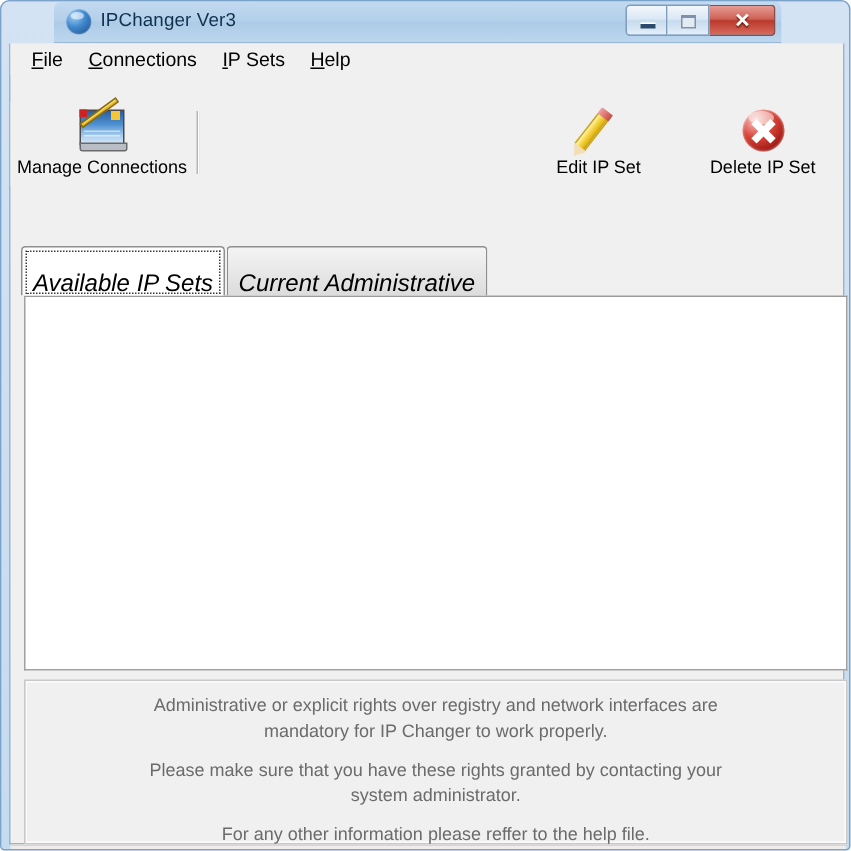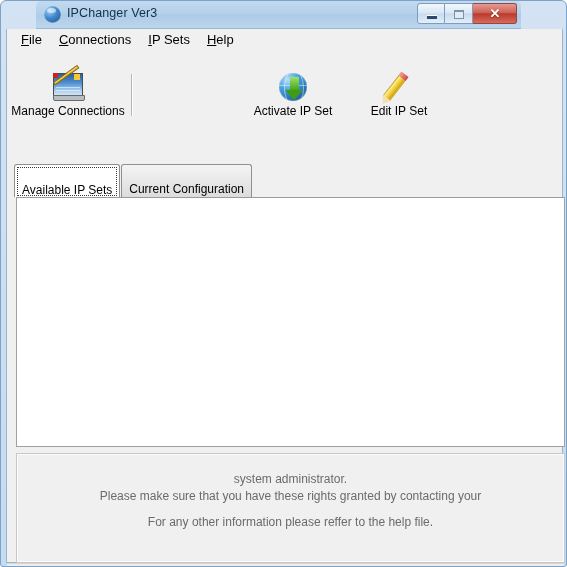--- a/index.html
+++ b/index.html
@@ -363,27 +363,28 @@
     height: 20px;
     display: flex;
     align-items: flex-end;
     z-index: 4;
   }
   .tab {
     box-sizing: border-box;
     height: 20px;
     line-height: 17px;
     padding: 16px 7px;
-    font-size: 12px;
+    font-size: 16px;
     color: #000;
     border: 1px solid #8f8f8f;
     border-bottom: none;
     border-radius: 3px 3px 0 0;
     white-space: nowrap;
     cursor: default;
+    font-style: italic;
   }
   .tab.active {
     background: #ffffff;
     height: 21px;
     line-height: 18px;
     position: relative;
     z-index: 5;
   }
   .tab.active .focus {
     display: block;
@@ -491,54 +492,58 @@
           <span class="ic-redsq"></span>
           <span class="ic-ylwsq"></span>
           <span class="ic-pencil-diag"></span>
         </div>
         <div class="tblabel">Manage Connections</div>
       </div>
 
       <div class="tbsep" style="left:124px;"></div>
 
 
-      <div class="tbitem" style="left:232px; width:108px;">
-        <div class="tbicon">
-          <span class="ic-globe"></span>
-          <span class="ic-arrow-dn"></span>
-        </div>
-        <div class="tblabel">Activate IP Set</div>
-      </div>
 
       <div class="tbitem" style="left:348px; width:88px;">
         <div class="tbicon">
           <span class="ic-pencil"></span>
         </div>
         <div class="tblabel">Edit IP Set</div>
       </div>
 
+      <div class="tbitem" style="left:452px; width:99px;">
+        <div class="tbicon">
+          <span class="ic-circle ic-red"></span>
+          <span class="x-a"></span>
+          <span class="x-b"></span>
+          <span class="ic-gloss"></span>
+        </div>
+        <div class="tblabel">Delete IP Set</div>
+      </div>
     </div>
 
 
     <div class="tabs">
       <div class="tab active">
         <span>Available IP Sets</span>
         <span class="focus"></span>
       </div>
       <div class="tab inactive">
-        <span>Current Configuration</span>
+        <span>Current Administrative</span>
       </div>
     </div>
 
     <div class="listbox"></div>
 
     <div class="infopanel">
+      <div class="infoline">Administrative or explicit rights over registry and network interfaces are</div>
+      <div class="infoline">mandatory for IP Changer to work properly.</div>
       <div class="infogap"></div>
+      <div class="infoline">Please make sure that you have these rights granted by contacting your</div>
       <div class="infoline">system administrator.</div>
-      <div class="infoline">Please make sure that you have these rights granted by contacting your</div>
       <div class="infogap"></div>
       <div class="infoline">For any other information please reffer to the help file.</div>
     </div>
 
     <div class="statusbar">
       <div class="status-cell"></div>
 
     </div>
 
   </div>

